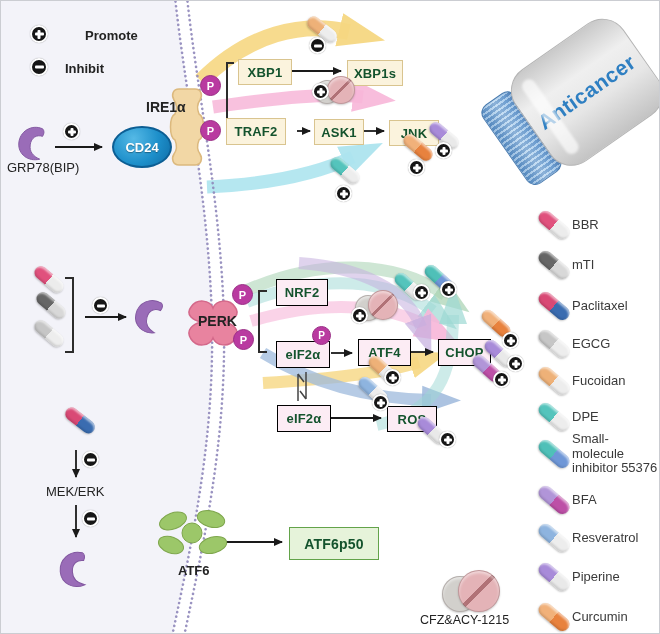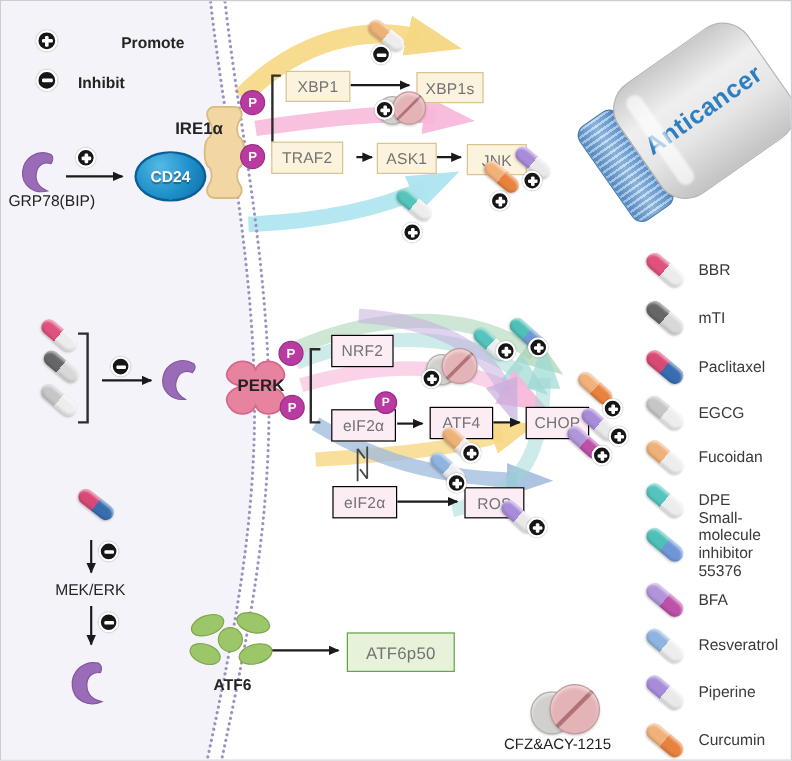--- a/index.html
+++ b/index.html
@@ -1,21 +1,21 @@
 <!DOCTYPE html>
 <html><head>
 <meta charset="utf-8">
 <style>
   html,body{margin:0;padding:0;background:#fff;font-family:"Liberation Sans",sans-serif;}
   #stage{position:relative;width:660px;height:634px;background:#ffffff;border:1px solid #cbcdd2;
          box-sizing:border-box;overflow:hidden;font-family:"Liberation Sans",sans-serif;}
   #overlay{position:absolute;left:0;top:0;z-index:1;pointer-events:none;}
   
   .nbox{position:absolute;z-index:2;display:flex;align-items:center;justify-content:center;
-        font-size:13px;color:#737373;letter-spacing:.2px;}
+        font-size:13px;color:#14532d;letter-spacing:.2px;font-weight:bold;}
   .cream{background:#fbf3dd;border:1px solid #d9c48f;}
   .pinkb{background:#fcecf4;border:1px solid #000000;}
   .greenb{background:#e6f3da;border:1.5px solid #63a34a;font-size:14px;}
   
   .lbl{position:absolute;z-index:3;color:#232323;font-size:13px;white-space:nowrap;}
   .bold{font-weight:bold;}
   
   .pbad{position:absolute;z-index:5;width:21px;height:21px;border-radius:50%;background:#b93aa0;
         border:1px solid #9a2f86;color:#fff;font-weight:bold;font-size:11px;display:flex;
         align-items:center;justify-content:center;box-sizing:border-box;}
@@ -26,21 +26,21 @@
   .badge .h{position:absolute;left:2.5px;right:2.5px;top:50%;height:3px;transform:translateY(-50%);
             background:#fff;border-radius:1px;}
   .badge .v{position:absolute;top:2.5px;bottom:2.5px;left:50%;width:3px;transform:translateX(-50%);
             background:#fff;border-radius:1px;}
   .badge.big{width:18px;height:18px;}
   
   .pill{position:absolute;z-index:4;width:34px;height:13px;border-radius:999px;
         background:linear-gradient(90deg,#ccc 0 50%,#eee 50% 100%);
         box-shadow:inset 0 2px 2px rgba(255,255,255,.55), inset 0 -2px 2px rgba(0,0,0,.12), 0 1px 2px rgba(0,0,0,.25);}
   .legend-pill{position:relative;width:36px;height:14px;transform:rotate(40deg);flex:0 0 auto;margin-left:2px;}
-  .legend-row{position:absolute;left:533px;width:126px;height:40px;display:flex;align-items:center;gap:10px;z-index:3;}
+  .legend-row{position:absolute;left:533px;width:126px;height:40px;display:flex;align-items:center;z-index:3;}
   .legend-label{font-size:13px;color:#3a3a3a;line-height:1.12;}
   
   .tabs{position:absolute;z-index:4;}
   .tablet{position:absolute;border-radius:50%;border:1px solid rgba(90,70,70,.25);box-sizing:border-box;
           box-shadow:inset 0 2px 3px rgba(255,255,255,.5), 0 1px 2px rgba(0,0,0,.2);}
   .tablet.gray{background:#d2d0cc;}
   .tablet.pink{background:linear-gradient(135deg,rgba(0,0,0,0) 46%,rgba(160,92,97,.75) 46% 53%,rgba(0,0,0,0) 53%),#e4b3b7;}
   
   #cd24{position:absolute;z-index:3;width:60px;height:42px;border-radius:50%;
         background:radial-gradient(circle at 35% 28%,#55b9e6,#1d8fca 55%,#0f6ca6);
@@ -159,21 +159,21 @@
       <ellipse cx="14" cy="38" rx="13" ry="8" transform="rotate(20 14 38)"></ellipse>
       <ellipse cx="56" cy="38" rx="14" ry="8" transform="rotate(-15 56 38)"></ellipse>
       <circle cx="35" cy="26" r="10"></circle>
     </g>
   </svg>
 
   <div class="badge big" style="left:29px;top:24px;">
       <i class="h"></i>
       <i class="v"></i>
     </div>
-  <div class="lbl bold" style="left:80px;top:27px;padding-left:20px;">Promote</div>
+  <div class="lbl bold" style="left:64px;top:27px;padding-left:20px;">Promote</div>
   <div class="badge big inhibit" style="left:29px;top:57px;">
       <i class="h"></i>
     </div>
   <div class="lbl bold" style="left:64px;top:60px;">Inhibit</div>
 
   <div class="badge" style="left:62px;top:122px;">
       <i class="h"></i>
       <i class="v"></i>
     </div>
   <div class="lbl" style="left:6px;top:159px;">GRP78(BIP)</div>

